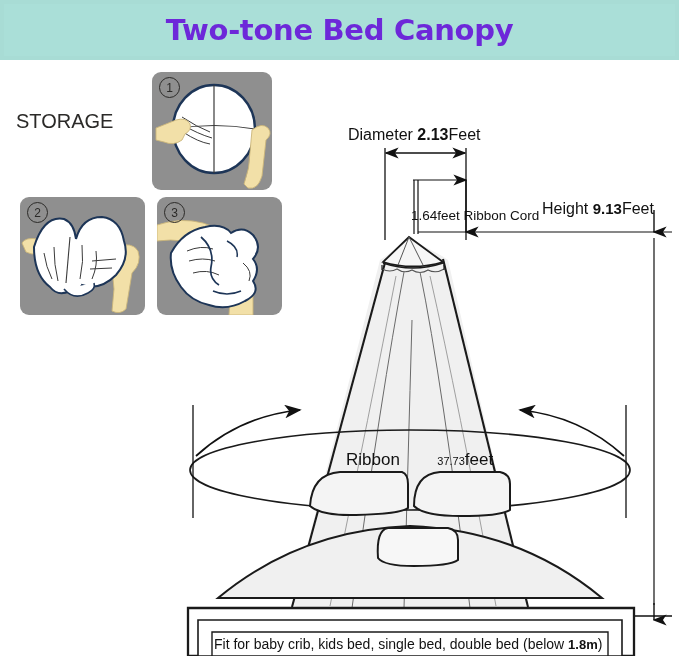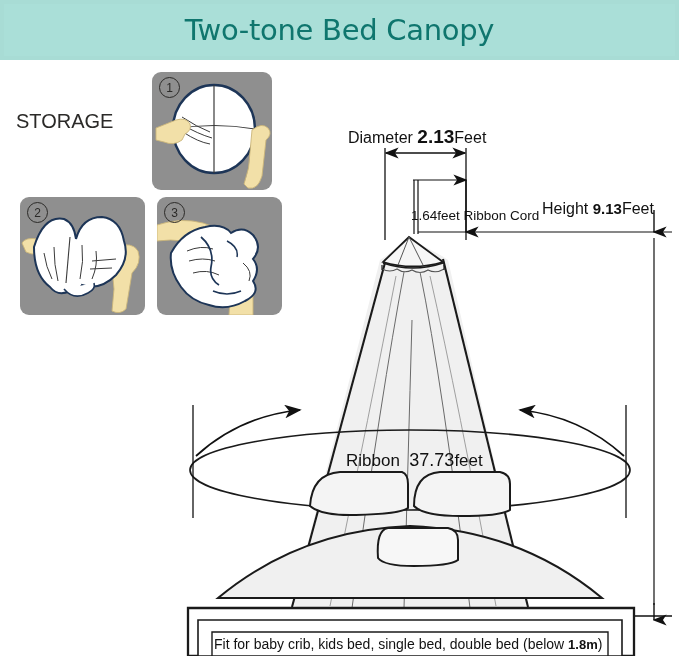--- a/index.html
+++ b/index.html
@@ -16,23 +16,23 @@
     position:absolute;left:0;top:0;width:679px;height:60px;
     background:#a8dcd5;
     display:flex;align-items:center;justify-content:center;
   }
   .header-banner .inner-edge{
     position:absolute;left:4px;top:4px;right:4px;bottom:4px;
     background:#aadfd8;
   }
   .header-title{
     position:relative;
-    color:#0f766e;
+    color:#6d28d9;
     font-size:29px;
-    font-weight:normal;
+    font-weight:bold;
     letter-spacing:-0.3px;
     font-family:"DejaVu Sans","Liberation Sans",sans-serif;
     white-space:nowrap;
   }
 
   
   .storage-label{
     position:absolute;left:16px;top:108px;width:136px;
     text-align:left;
     font-size:20px;line-height:26px;
@@ -60,26 +60,26 @@
   
   .diagram{position:absolute;left:0;top:60px;width:679px;height:596px;}
 
   .dim-text{
     position:absolute;
     font-family:"Liberation Sans","DejaVu Sans",sans-serif;
     color:#111;
     white-space:nowrap;
   }
   #diameter-label{left:348px;top:126px;font-size:16px;}
-  #diameter-label .val{font-weight:bold;font-size:19px;}
+  #diameter-label .val{font-weight:bold;font-size:16px;}
   #ribbon-label{left:411px;top:208px;font-size:13.5px;}
   #height-label{left:542px;top:200px;font-size:16px;}
   #height-label .val{font-weight:bold;font-size:15px;}
   #circum-label{left:346px;top:450px;font-size:17px;}
-  #circum-label .val{font-size:18px;}
+  #circum-label .val{font-size:11px;padding-left:28px;}
   #fit-label{left:214px;top:636px;font-size:14px;}
   #fit-label .val{font-size:13px;font-weight:bold;}
 </style>
 </head>
 <body>
 
 <div id="root">
 
   <div class="header-banner">
     <div class="inner-edge"></div>

